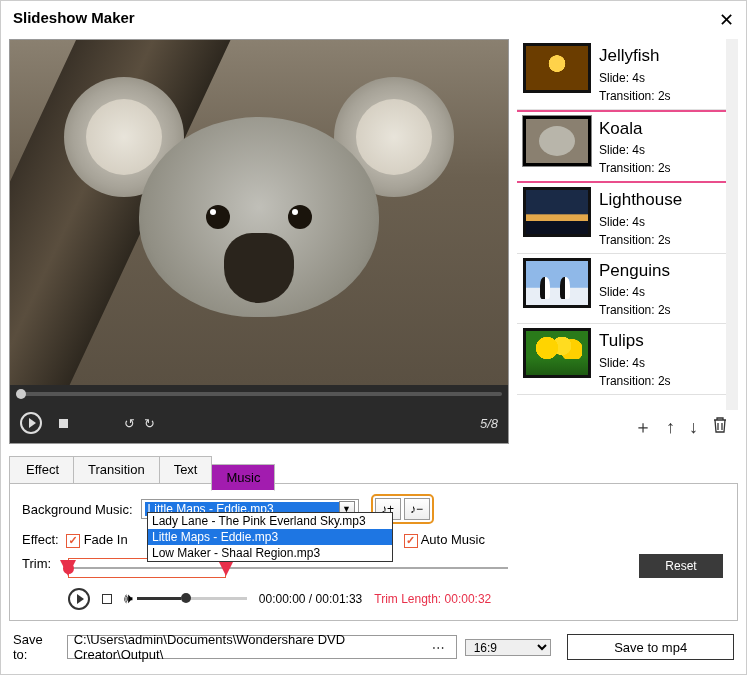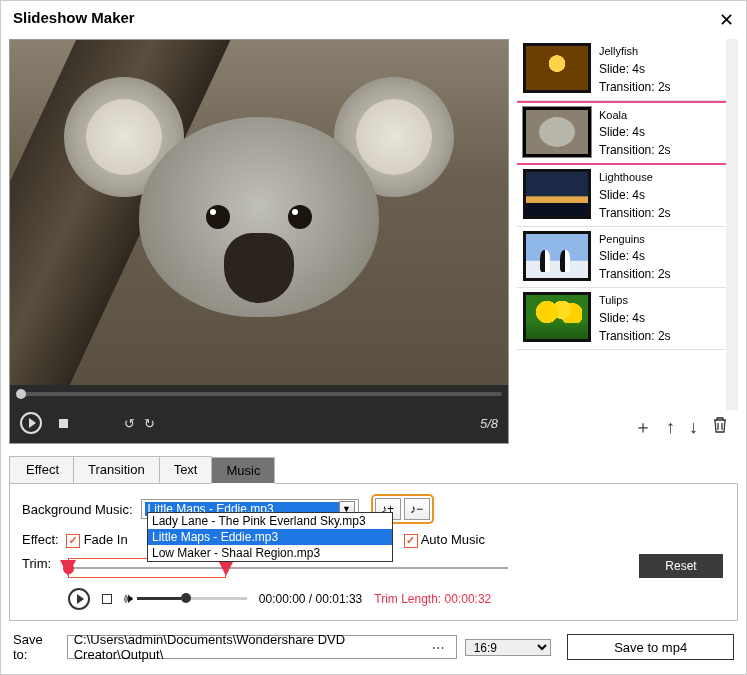--- a/index.html
+++ b/index.html
@@ -39,40 +39,40 @@
 .controls .counter { font-size:13px;font-style:italic; }
 
 .thumb-panel { flex:1; margin-left: 8px; display:flex; flex-direction:column; }
 .thumb-list { flex:1; overflow-y:auto; border-right: 12px solid #f0f0f0; position:relative; }
 .thumb-scroll-marker{position:absolute;right:-12px;top:220px;width:12px;height:80px;background:#c8c8c8;border:1px solid #999;}
 .thumb-item { display:flex; gap:8px; padding:4px 6px; border-bottom:1px solid #e0e0e0; }
 .thumb-item.sel { border-top:2px solid #e94d8b; border-bottom:2px solid #e94d8b; }
 .thumb-img { width:68px; height:50px; border:3px solid #111; background:#345; position:relative; overflow:hidden; }
 .thumb-img.sel { border-color:#000; box-shadow:0 0 0 1px #888; }
 .thumb-info { font-size:12px; line-height:1.5; }
-.thumb-info .name { font-size:11px; }
+.thumb-info .name { font-size:17px; }
 
 
 .th-jelly { background:radial-gradient(circle at 50% 40%,#ffd24a 0 20%,#6b3d00 21% 100%); }
 .th-koala { background:#8a8070; }
 .th-koala::after{content:"";position:absolute;left:50%;top:50%;transform:translate(-50%,-50%);width:36px;height:30px;background:#b8b5aa;border-radius:50%;}
 .th-light { background:linear-gradient(180deg,#1a2a46 0 55%,#e4a84a 56% 70%,#0b1020 71% 100%); }
 .th-peng { background:linear-gradient(180deg,#8fb8e8 0 60%,#e8eef6 61% 100%); }
 .th-peng::before,.th-peng::after{content:"";position:absolute;bottom:6px;width:10px;height:22px;background:linear-gradient(90deg,#111 50%,#fff 50%);border-radius:40% 40% 20% 20%;}
 .th-peng::before{left:14px;} .th-peng::after{left:34px;}
 .th-tulip { background:linear-gradient(180deg,#2a7a1a 60%,#1e5a12 100%); }
 .th-tulip::before{content:"";position:absolute;inset:6px 6px 16px 6px;background:radial-gradient(circle at 30% 50%,#ffd400 0 30%,transparent 31%),radial-gradient(circle at 60% 40%,#ffdc20 0 28%,transparent 29%),radial-gradient(circle at 80% 60%,#ffd000 0 26%,transparent 27%);}
 
 .thumb-tools { height:34px; display:flex; justify-content:flex-end; align-items:center; gap:14px; padding-right:10px; font-size:18px; color:#333; }
 .thumb-tools span { cursor:pointer; }
 
 .tab-row { margin:12px 8px 0 8px; display:flex; border-bottom:1px solid #bbb; font-size:13px; }
 .tab { padding:5px 14px; border:1px solid #bbb; border-bottom:none; margin-right:-1px; background:#f4f4f4; cursor:pointer; }
 .tab.first { border-left:1px solid #bbb;padding-left:16px; }
-.tab.active { background:#737373; border-bottom:1px solid #fff; position:relative; top:1px; }
+.tab.active { background:#a21caf; border-bottom:1px solid #fff; position:relative; top:8px; }
 
 .music-panel { border:1px solid #bbb; border-top:none; margin:0 8px; padding:10px 12px 14px 12px; font-size:13px; position:relative; height:137px; }
 .row { display:flex; align-items:center; gap:8px; margin-bottom:8px; position:relative; }
 .row label { min-width:38px; }
 .bgm-label { white-space:nowrap; }
 .dd { width:218px; height:20px; border:1px solid #999; display:flex; align-items:center; padding:0 3px; background:#fff; position:relative; }
 .dd .val { background:#1e76e3; color:#fff; padding:0 3px; flex:1; font-size:12px; }
 .dd .arrow { width:16px; height:16px; border:1px solid #888; background:linear-gradient(#fff,#e0e0e0); display:flex;align-items:center;justify-content:center; font-size:9px; }
 .dd-list { position:absolute; left:137px; top:28px; width:246px; border:1px solid #333; background:#fff; z-index:10; font-size:12px; }
 .dd-list .opt { padding:1px 4px; }

